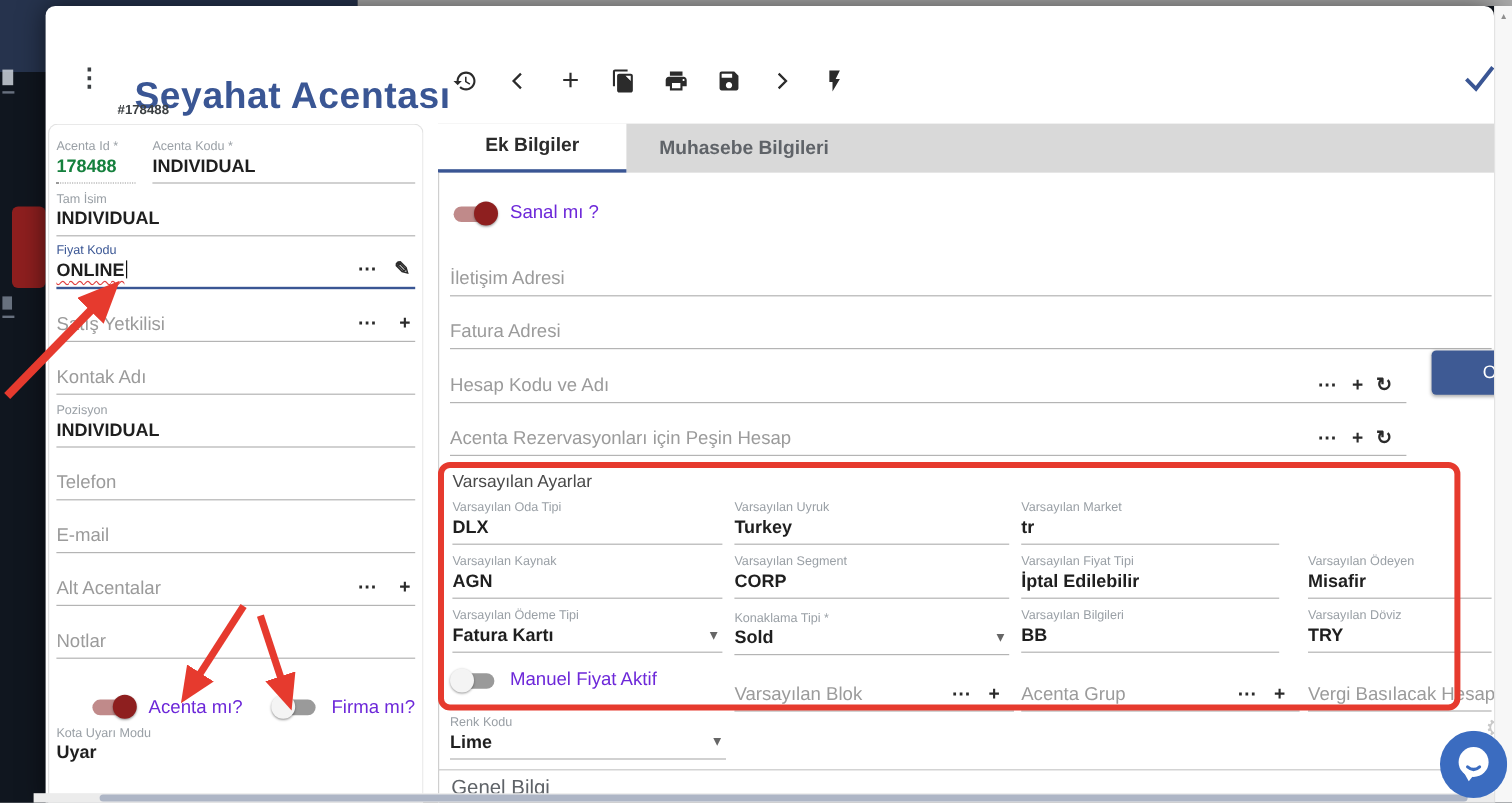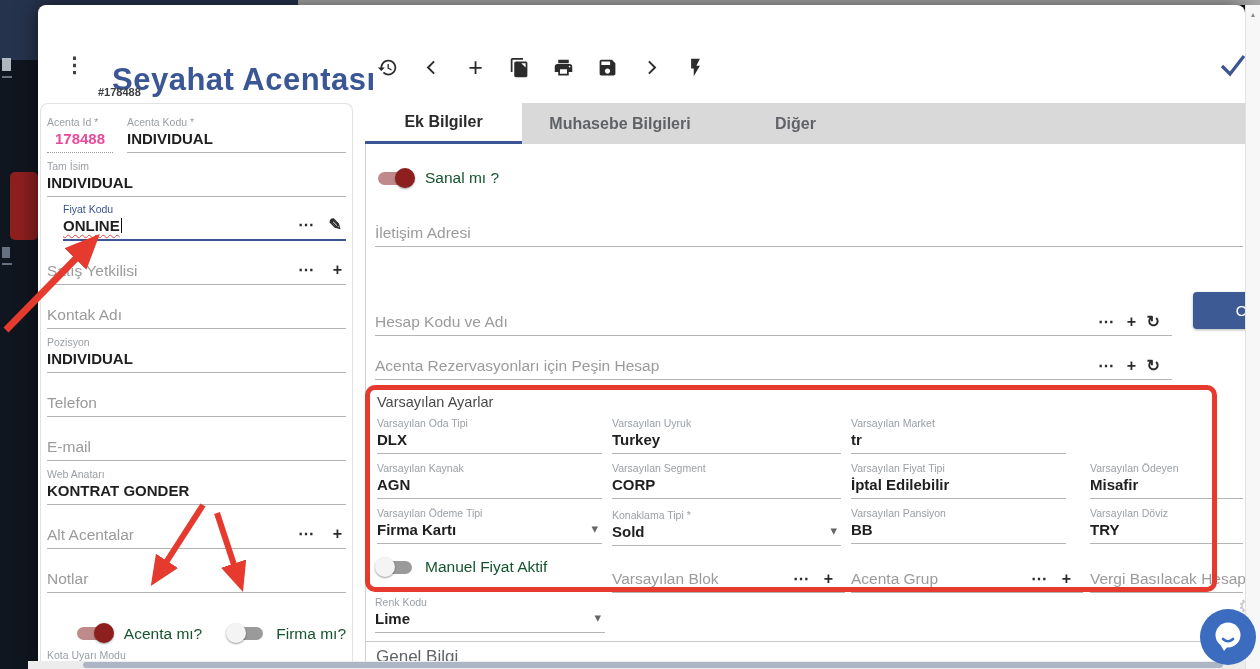--- a/index.html
+++ b/index.html
@@ -38,27 +38,27 @@
   .ph{display:block;font-size:15.5px;color:#9b9b9b;line-height:21px;white-space:nowrap;}
 
   
   .lcard{position:absolute;left:2px;top:98px;width:313px;height:566px;background:#fff;
          border:1px solid #e2e2e2;border-bottom:none;border-radius:8px 8px 0 0;padding:2px 6px 0;box-sizing:border-box;overflow:hidden;}
   .row{position:relative;height:44px;border-bottom:1px solid #b4b4b4;display:flex;flex-direction:column;justify-content:flex-end;padding-bottom:3px;box-sizing:border-box;}
   .row.first{height:47px;border-bottom:none;flex-direction:row;align-items:stretch;gap:14px;padding-bottom:0;}
   .cell{display:flex;flex-direction:column;justify-content:flex-end;padding-bottom:3px;box-sizing:border-box;}
   .cell.c1{width:66px;border-bottom:1px dotted #9a9a9a;}
   .cell.c2{flex:1;border-bottom:1px solid #b4b4b4;}
-  .val.dis{color:#ec4899;text-align:center;}
-  .row.focus{border-bottom:2px solid #3a5694;margin-left:16px;}
+  .val.dis{color:#15803d;}
+  .row.focus{border-bottom:2px solid #3a5694;}
   .misspell{display:inline;text-decoration:underline wavy #e04343 1px;text-underline-offset:3px;}
   .caret{display:inline-block;width:0;height:15px;border-left:1.6px solid #111;vertical-align:-2px;margin-left:1px;}
   .ric{position:absolute;bottom:6px;font-weight:bold;font-size:16px;color:#2b2b2b;line-height:1;cursor:pointer;}
   .tglrow{height:50px;display:flex;flex-direction:row;align-items:flex-end;border-bottom:none;padding-bottom:0;}
-  .tlbl{font-size:15.5px;color:#14532d;margin-left:10px;}
+  .tlbl{font-size:15.5px;color:#6d28d9;margin-left:10px;}
   .kota{border-bottom:none;height:40px;justify-content:flex-start;padding-top:5px;}
 
   
   .tgl{position:relative;width:40px;height:20px;display:inline-block;cursor:pointer;flex:none;}
   .tgl .track{position:absolute;left:3px;top:4px;width:34px;height:13px;border-radius:7px;}
   .tgl .knob{position:absolute;top:0;width:20px;height:20px;border-radius:50%;box-shadow:0 1px 2px rgba(0,0,0,.4);}
   .tgl.on .track{background:#c08a8a;}
   .tgl.on .knob{right:0;background:#8e1f1f;}
   .tgl.off .track{background:#9a9a9a;}
   .tgl.off .knob{left:0;background:#f4f4f4;}
@@ -189,24 +189,20 @@
       </div>
       <div class="row">
         <span class="lbl">Pozisyon</span>
         <span class="val">INDIVIDUAL</span>
       </div>
       <div class="row">
         <span class="ph">Telefon</span>
       </div>
       <div class="row">
         <span class="ph">E-mail</span>
-      </div>
-      <div class="row">
-        <span class="lbl">Web Anatarı</span>
-        <span class="val">KONTRAT GONDER</span>
       </div>
       <div class="row">
         <span class="ph">Alt Acentalar</span>
         <span class="ric" style="right:32px">⋯</span>
         <span class="ric" style="right:4px">+</span>
       </div>
       <div class="row">
         <span class="ph">Notlar</span>
       </div>
       <div class="row tglrow">
@@ -223,38 +219,40 @@
       </div>
       <div class="row kota">
         <span class="lbl">Kota Uyarı Modu</span>
         <span class="val">Uyar</span>
       </div>
     </div>
 
     <div class="tabbar">
       <div class="tab active" style="width:157px">Ek Bilgiler</div>
       <div class="tab" style="width:196px">Muhasebe Bilgileri</div>
-      <div class="tab" style="width:155px">Diğer</div>
     </div>
     <div class="tcontent"></div>
     <div class="genel">
       <span class="sect">Genel Bilgi</span>
     </div>
 
     <div class="atgl" style="left:337px;top:163px">
       <span class="tgl on">
           <span class="track"></span>
           <span class="knob"></span>
         </span>
       <span class="tlbl">Sanal mı ?</span>
     </div>
 
     <div class="af" style="left:337px;top:196px;width:868px">
       <span class="ph">İletişim Adresi</span>
     </div>
+    <div class="af" style="left:337px;top:240px;width:868px">
+      <span class="ph">Fatura Adresi</span>
+    </div>
     <div class="af" style="left:337px;top:285px;width:797px">
       <span class="ph">Hesap Kodu ve Adı</span>
       <span class="ric" style="right:58px">⋯</span>
       <span class="ric" style="right:36px">+</span>
       <span class="ric" style="right:12px">↻</span>
     </div>
     <div class="btn-blue">Olu</div>
     <div class="af" style="left:337px;top:329px;width:797px">
       <span class="ph">Acenta Rezervasyonları için Peşin Hesap</span>
       <span class="ric" style="right:58px">⋯</span>
@@ -289,30 +287,30 @@
       <span class="lbl">Varsayılan Fiyat Tipi</span>
       <span class="val">İptal Edilebilir</span>
     </div>
     <div class="af" style="left:1052px;top:448px;width:153px">
       <span class="lbl">Varsayılan Ödeyen</span>
       <span class="val">Misafir</span>
     </div>
 
     <div class="af" style="left:339px;top:493px;width:225px">
       <span class="lbl">Varsayılan Ödeme Tipi</span>
-      <span class="val">Firma Kartı</span>
+      <span class="val">Fatura Kartı</span>
       <span class="dd">▾</span>
     </div>
     <div class="af" style="left:574px;top:495px;width:229px">
       <span class="lbl">Konaklama Tipi *</span>
       <span class="val">Sold</span>
       <span class="dd">▾</span>
     </div>
     <div class="af" style="left:813px;top:493px;width:215px">
-      <span class="lbl">Varsayılan Pansiyon</span>
+      <span class="lbl">Varsayılan Bilgileri</span>
       <span class="val">BB</span>
     </div>
     <div class="af" style="left:1052px;top:493px;width:153px">
       <span class="lbl">Varsayılan Döviz</span>
       <span class="val">TRY</span>
     </div>
 
     <div class="atgl" style="left:337px;top:552px">
       <span class="tgl off">
           <span class="track"></span>

